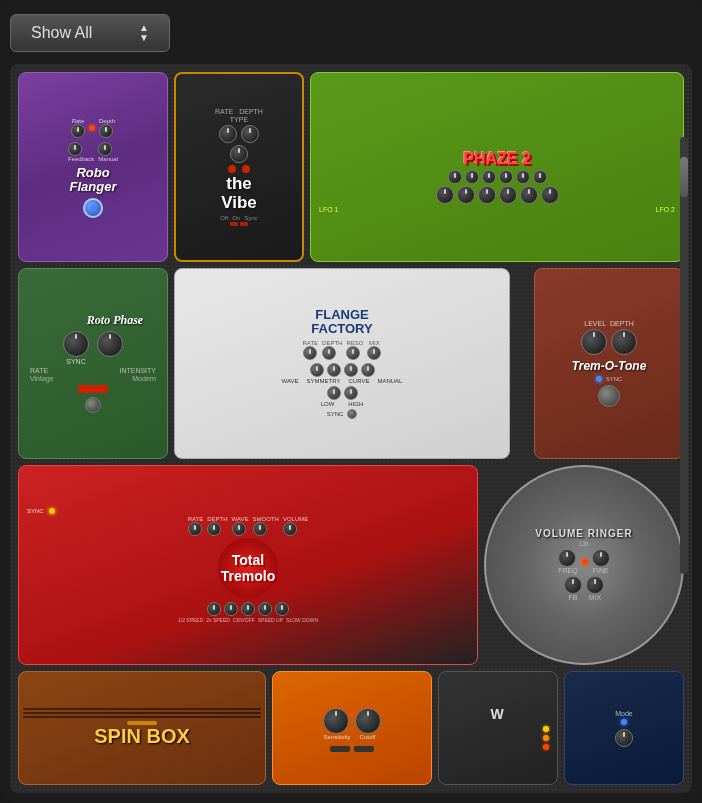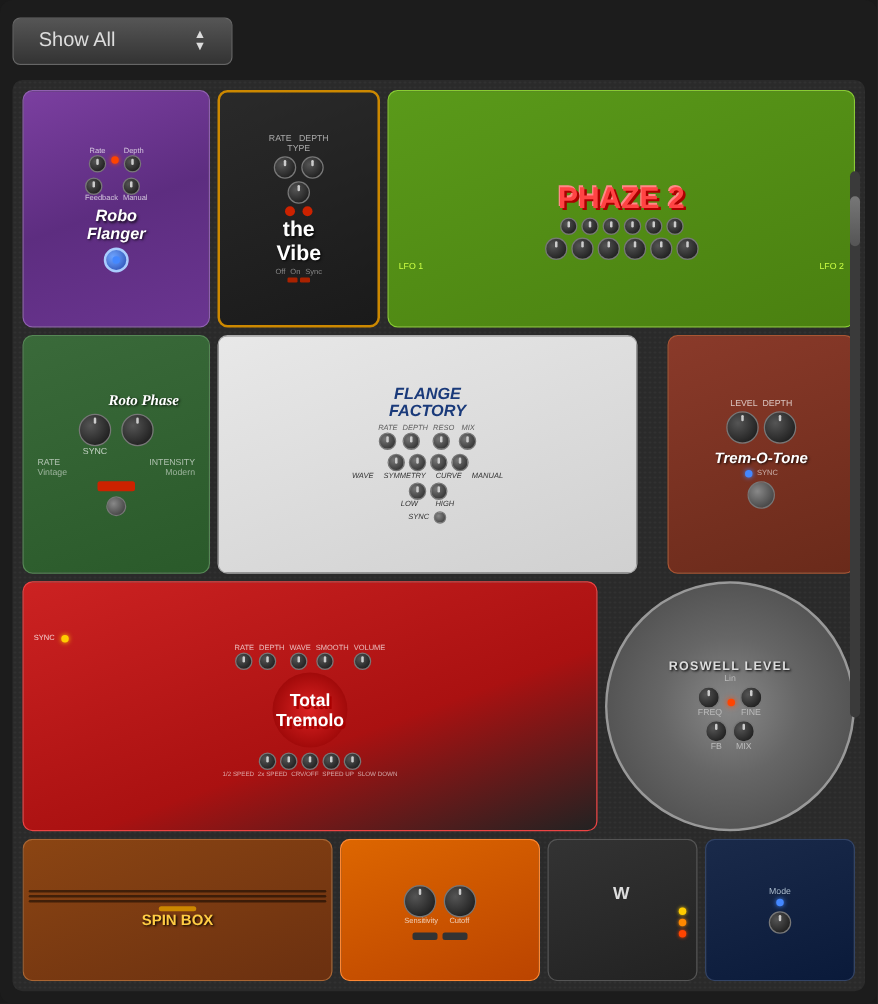--- a/index.html
+++ b/index.html
@@ -30,21 +30,21 @@
     }
 
     .show-all-btn {
       background: linear-gradient(180deg, #555 0%, #333 100%);
       border: 1px solid #666;
       border-radius: 6px;
       color: #ddd;
       font-size: 16px;
       font-weight: 500;
       padding: 8px 20px;
-      width: 176px;
+      width: 160px;
       display: flex;
       align-items: center;
       justify-content: space-between;
       cursor: pointer;
       outline: none;
     }
 
     .show-all-btn .arrows {
       display: flex;
       flex-direction: column;
@@ -120,21 +120,20 @@
     
     .roto-phase {
       background: linear-gradient(160deg, #3a6a3a 0%, #2a5a2a 100%);
       border: 1px solid #558855;
       max-width: 150px;
     }
 
     .flange-factory {
       background: linear-gradient(160deg, #e8e8e8 0%, #d0d0d0 100%);
       border: 1px solid #aaa;
-      font-style: italic;
     }
 
     .trem-o-tone {
       background: linear-gradient(160deg, #8a3a2a 0%, #6a2a1a 100%);
       border: 1px solid #aa5533;
       max-width: 150px;
       margin-left: 18px;
     }
 
     
@@ -240,21 +239,21 @@
       color: rgba(255,255,255,0.7);
       text-align: center;
     }
 
     .knob-label.dark {
       color: rgba(0,0,0,0.6);
     }
 
     .phaze2-title {
       font-family: 'Arial Black', sans-serif;
-      font-size: 24px;
+      font-size: 16px;
       font-weight: 900;
       color: #ff4444;
       text-shadow: 2px 2px 0 #aa0000, -1px -1px 0 #ff8888;
       text-align: right;
       line-height: 1;
       margin-top: 30px;
     }
 
     .flange-title {
       font-family: 'Arial Black', sans-serif;
@@ -278,21 +277,21 @@
       font-size: 12px;
       font-weight: bold;
       color: #ddd;
       text-align: center;
       letter-spacing: 2px;
       text-shadow: 1px 1px 2px #000;
     }
 
     .spin-box-title {
       font-family: 'Arial Black', sans-serif;
-      font-size: 12px;
+      font-size: 20px;
       font-weight: 900;
       color: #ffcc44;
       text-shadow: 1px 1px 2px #000;
       text-align: right;
     }
 
     
     .scrollbar {
       position: absolute;
       right: 4px;
@@ -574,21 +573,21 @@
               <span>2x SPEED</span>
               <span>CRV/OFF</span>
               <span>SPEED UP</span>
               <span>SLOW DOWN</span>
           </div>
         </div>
       </div>
 
       <div class="pedal roswell-ringer" style="border-radius:50%; aspect-ratio:1; max-width:200px; align-self:center;">
         <div class="pedal-inner" style="border-radius:50%;">
-          <div class="roswell-title" style="font-size:10px; letter-spacing:1px;">ROSWELL LEVEL</div>
+          <div class="roswell-title" style="font-size:10px; letter-spacing:1px;">VOLUME RINGER</div>
           <div style="font-size:7px;color:#bbb;margin-top:1px;">Lin</div>
           <div style="display:flex; gap:4px; margin-top:2px;">
             <div>
               <div class="knob"></div>
               <div style="font-size:7px;color:#bbb;text-align:center;">FREQ</div>
             </div>
             <div style="display:flex;flex-direction:column;align-items:center;justify-content:center;">
               <div style="width:6px;height:6px;border-radius:50%;background:#ff4400;box-shadow:0 0 5px #ff4400;"></div>
             </div>
             <div>

